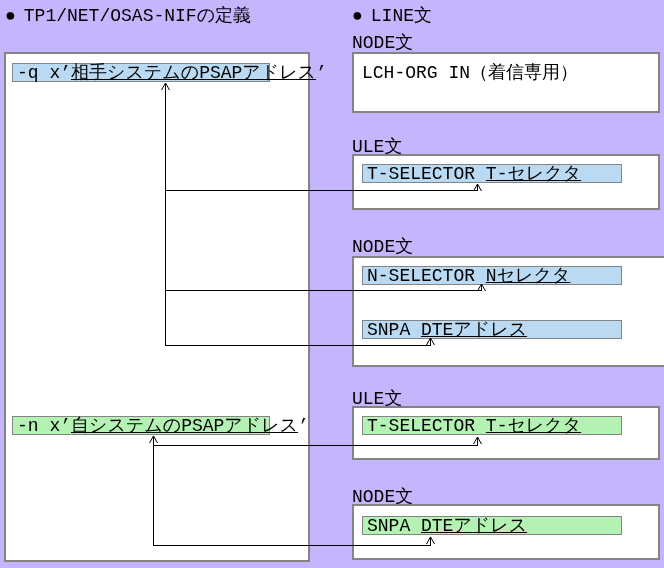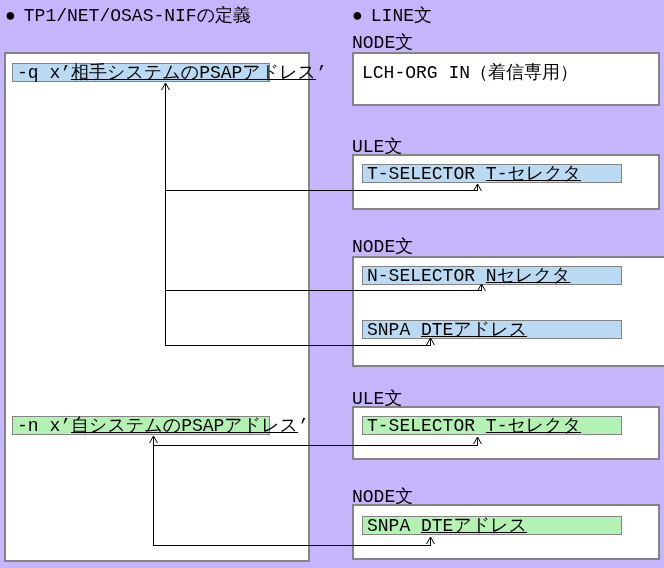--- a/index.html
+++ b/index.html
@@ -34,21 +34,21 @@
   <div class="hdr" style="left:5px;top:7px;"><span>●</span><span class="lbl">TP1/NET/OSAS-NIFの定義</span></div>
   <div class="hdr" style="left:352px;top:7px;"><span>●</span><span class="lbl">LINE文</span></div>
 
 
   <div class="box" style="left:4px;top:52px;width:306px;height:510px;">
     <div class="hl hl-local" style="left:6px;top:362px;width:258px;"><span>-n x’</span><span class="u">自システムのPSAPアドレス</span><span>’</span></div>
     <div class="hl hl-remote" style="left:6px;top:9px;width:258px;"><span>-q x’</span><span class="u">相手システムのPSAPアドレス</span><span>’</span></div>
   </div>
 
   <div class="abs" style="left:352px;top:34px;">NODE文</div>
-  <div class="box" style="left:352px;top:52px;width:308px;height:54px;text-align:right;">
+  <div class="box" style="left:352px;top:52px;width:308px;height:61px;text-align:right;">
     <div class="abs" style="left:8px;top:10px;">LCH-ORG IN（着信専用）</div>
   </div>
 
   <div class="abs" style="left:352px;top:138px;">ULE文</div>
   <div class="box" style="left:352px;top:154px;width:308px;height:56px;">
     <div class="hl hl-remote" style="left:8px;top:8px;width:260px;"><span>T-SELECTOR </span><span class="u">T-セレクタ</span></div>
   </div>
 
   <div class="abs" style="left:352px;top:238px;">NODE文</div>
   <div class="box" style="left:352px;top:256px;width:336px;height:111px;">

